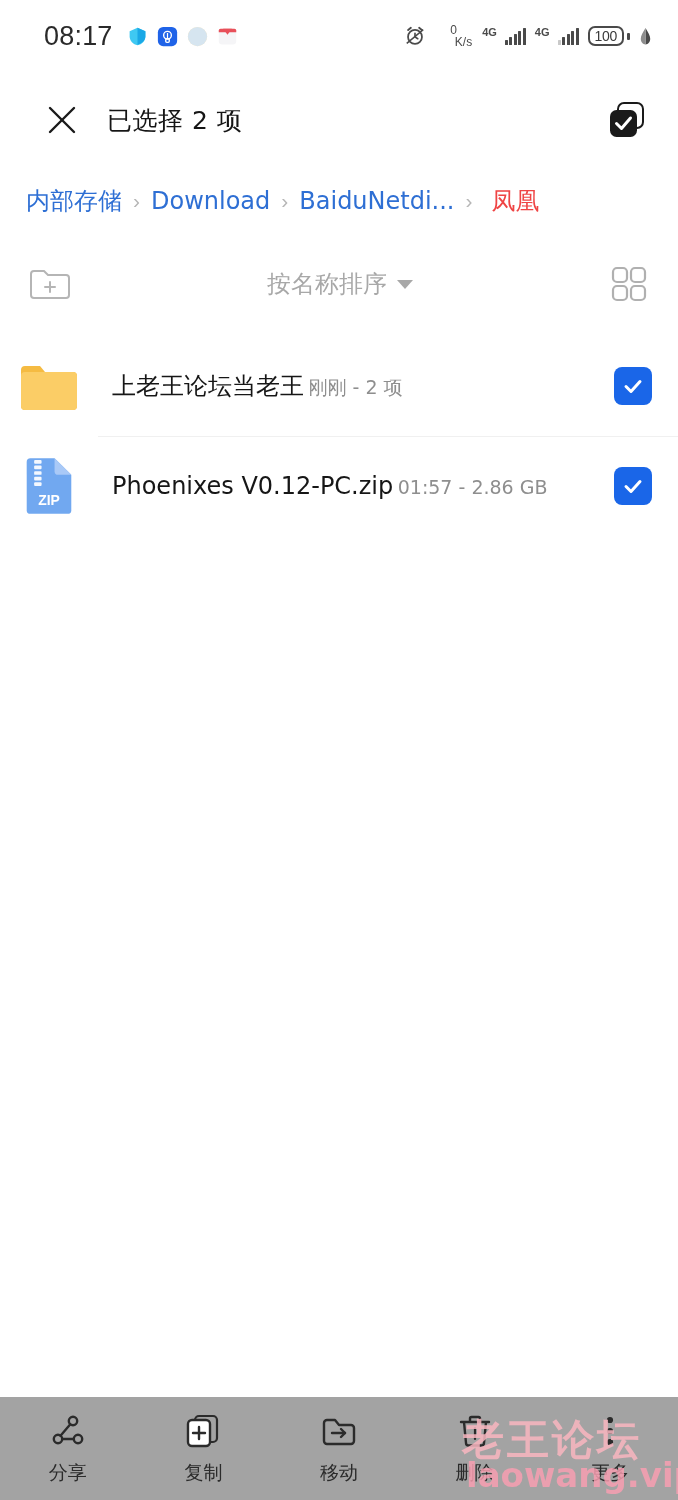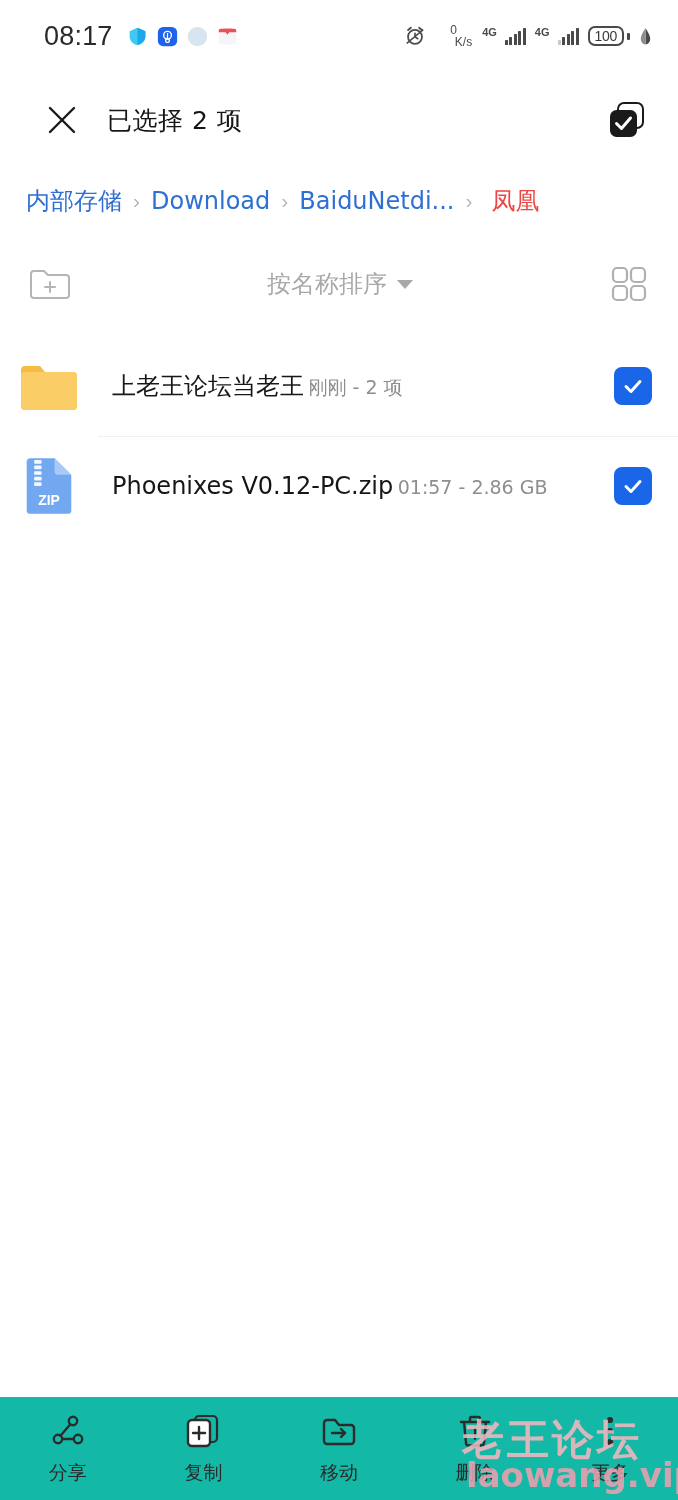--- a/index.html
+++ b/index.html
@@ -101,21 +101,21 @@
   }
   .cbx{
     width:38px; height:38px; flex:none; border-radius:8px; background:#1a66e8;
     display:flex; align-items:center; justify-content:center;
   }
   .cbx svg{ width:24px; height:24px; display:block; }
 
   
   .bottombar{
     position:absolute; left:0; bottom:0; width:678px; height:103px;
-    background:#14b8a6; display:flex; align-items:center;
+    background:#a3a3a3; display:flex; align-items:center;
   }
   .act{
     flex:1; display:flex; flex-direction:column; align-items:center; justify-content:center; gap:10px;
   }
   .act .ai{ width:38px; height:38px; display:block; }
   .act .al{
     font-size:19px; color:#2b2b2b;
     font-family:"DejaVu Sans","Liberation Sans",sans-serif;
   }
 

